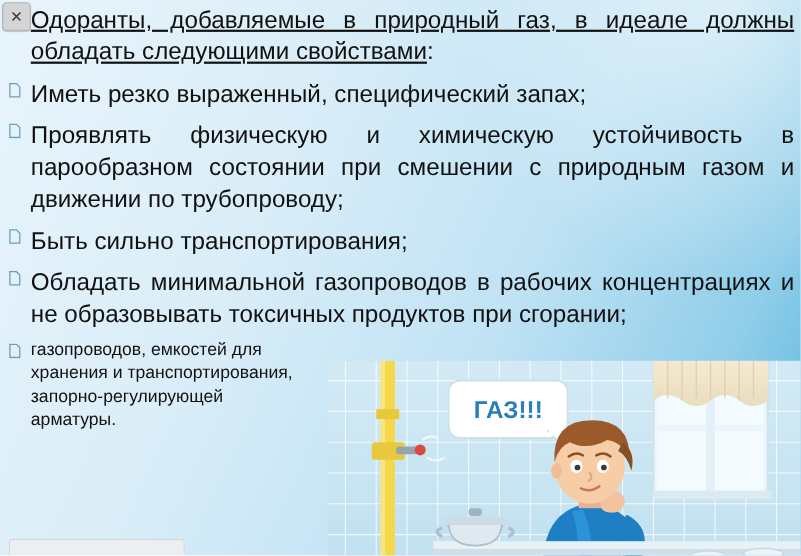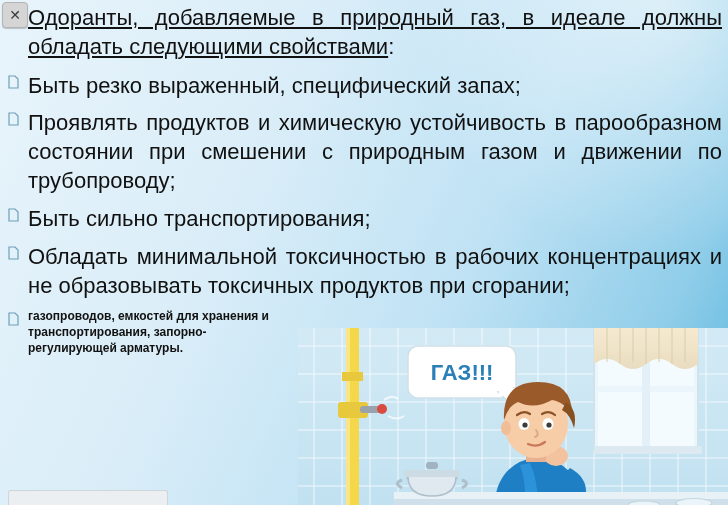--- a/index.html
+++ b/index.html
@@ -99,24 +99,23 @@
     flex: 0 0 auto;
     width: 600px;
   }
   .last-line1 {
     font-size: 17.5px;
     line-height: 1.31;
     color: #111111;
   }
   .last-rest {
     width: 250px;
-    font-size: 12px;
+    font-size: 16px;
     line-height: 1.31;
     color: #111111;
-    font-weight: bold;
   }
 
   
   .illo {
     position: absolute;
     left: 298px;
     top: 328px;
     width: 430px;
     height: 195px;
     overflow: hidden;
@@ -154,48 +153,48 @@
       </div>
       <div class="btext"><span class="lead">Одоранты, добавляемые в природный газ, в идеале должны обладать следующими свойствами</span><span class="lead-tail">:</span></div>
     </div>
 
     <div class="bullet-row">
       <div class="marker">
         <svg width="11" height="14" viewBox="0 0 11 14" aria-hidden="true">
           <path d="M1 1 h6 l3 3 v9 h-9 z" fill="none" stroke="#6e9fb8" stroke-width="1.2"></path>
         </svg>
       </div>
-      <div class="btext nojust">Быть резко выраженный, специфический запах;</div>
+      <div class="btext nojust">Иметь резко выраженный, специфический запах;</div>
     </div>
 
     <div class="bullet-row">
       <div class="marker">
         <svg width="11" height="14" viewBox="0 0 11 14" aria-hidden="true">
           <path d="M1 1 h6 l3 3 v9 h-9 z" fill="none" stroke="#6e9fb8" stroke-width="1.2"></path>
         </svg>
       </div>
-      <div class="btext">Проявлять продуктов и химическую устойчивость в парообразном состоянии при смешении с природным газом и движении по трубопроводу;</div>
+      <div class="btext">Проявлять физическую и химическую устойчивость в парообразном состоянии при смешении с природным газом и движении по трубопроводу;</div>
     </div>
 
     <div class="bullet-row">
       <div class="marker">
         <svg width="11" height="14" viewBox="0 0 11 14" aria-hidden="true">
           <path d="M1 1 h6 l3 3 v9 h-9 z" fill="none" stroke="#6e9fb8" stroke-width="1.2"></path>
         </svg>
       </div>
       <div class="btext nojust">Быть сильно транспортирования;</div>
     </div>
 
     <div class="bullet-row">
       <div class="marker">
         <svg width="11" height="14" viewBox="0 0 11 14" aria-hidden="true">
           <path d="M1 1 h6 l3 3 v9 h-9 z" fill="none" stroke="#6e9fb8" stroke-width="1.2"></path>
         </svg>
       </div>
-      <div class="btext">Обладать минимальной токсичностью в рабочих концентрациях и не образовывать токсичных продуктов при сгорании;</div>
+      <div class="btext">Обладать минимальной газопроводов в рабочих концентрациях и не образовывать токсичных продуктов при сгорании;</div>
     </div>
 
     <div class="last-row">
       <div class="marker">
         <svg width="11" height="14" viewBox="0 0 11 14" aria-hidden="true">
           <path d="M1 1 h6 l3 3 v9 h-9 z" fill="none" stroke="#6e9fb8" stroke-width="1.2"></path>
         </svg>
       </div>
       <div class="last-text-wrap">
         <div class="last-rest">газопроводов, емкостей для хранения и транспортирования, запорно-регулирующей арматуры.</div>

